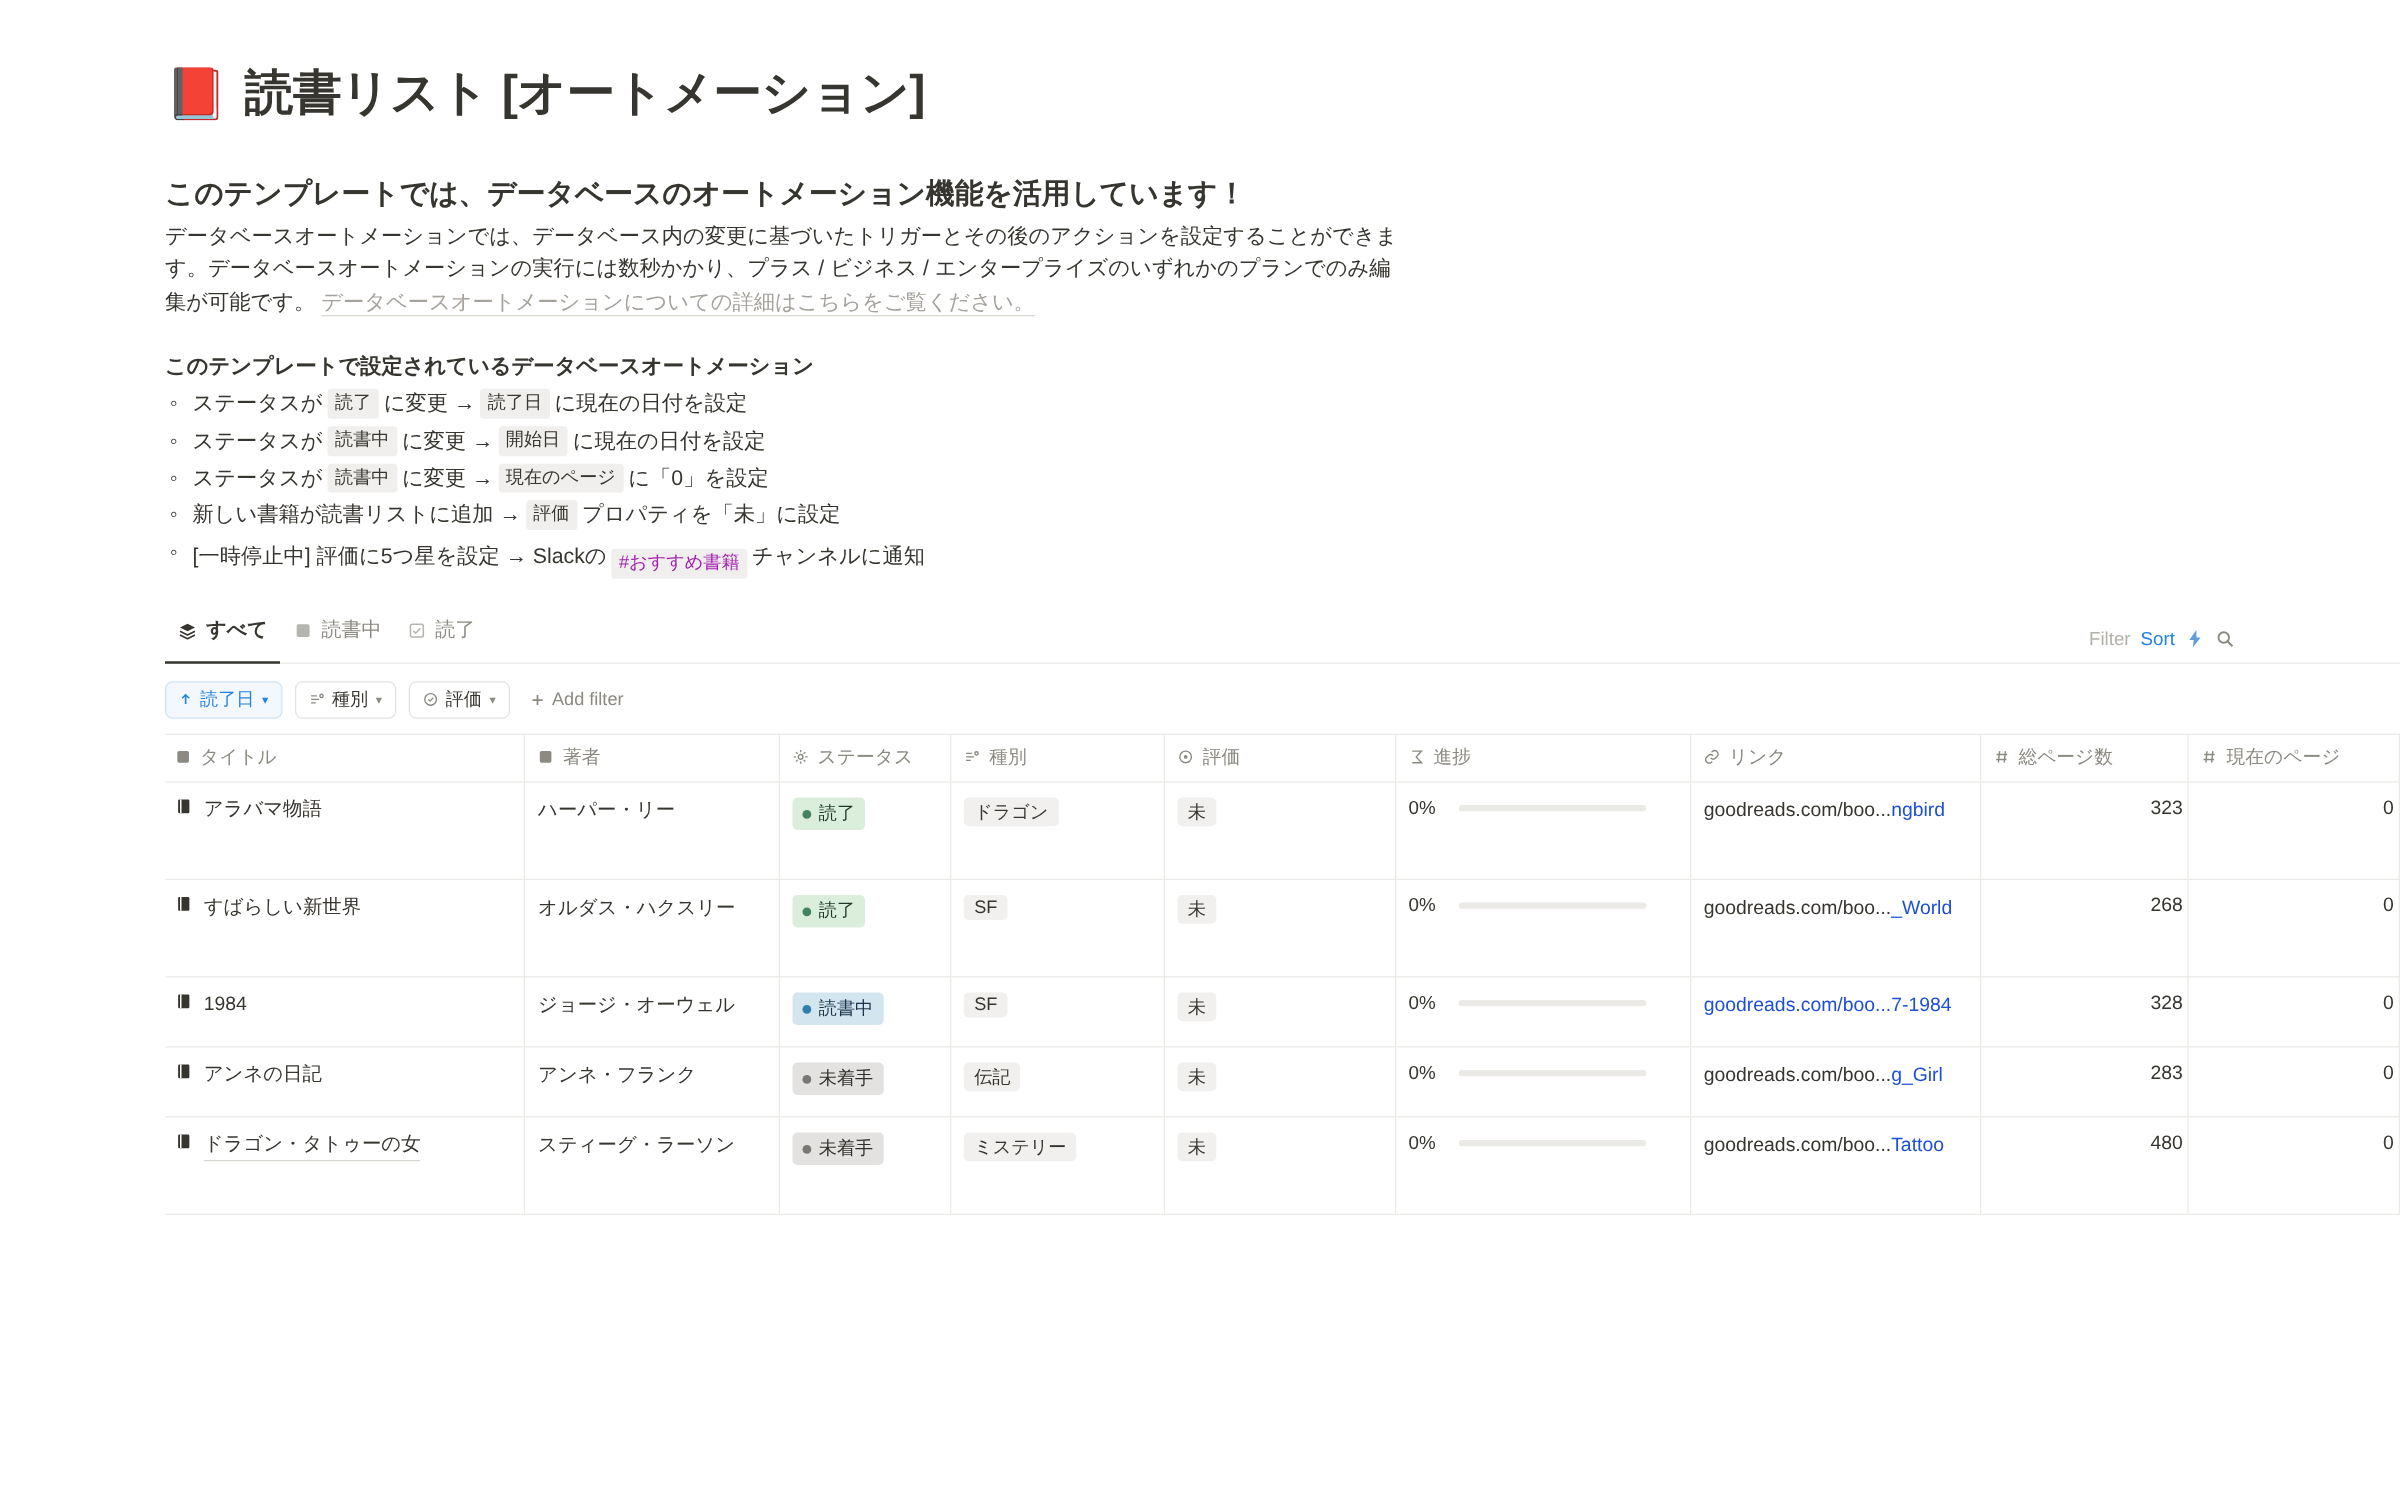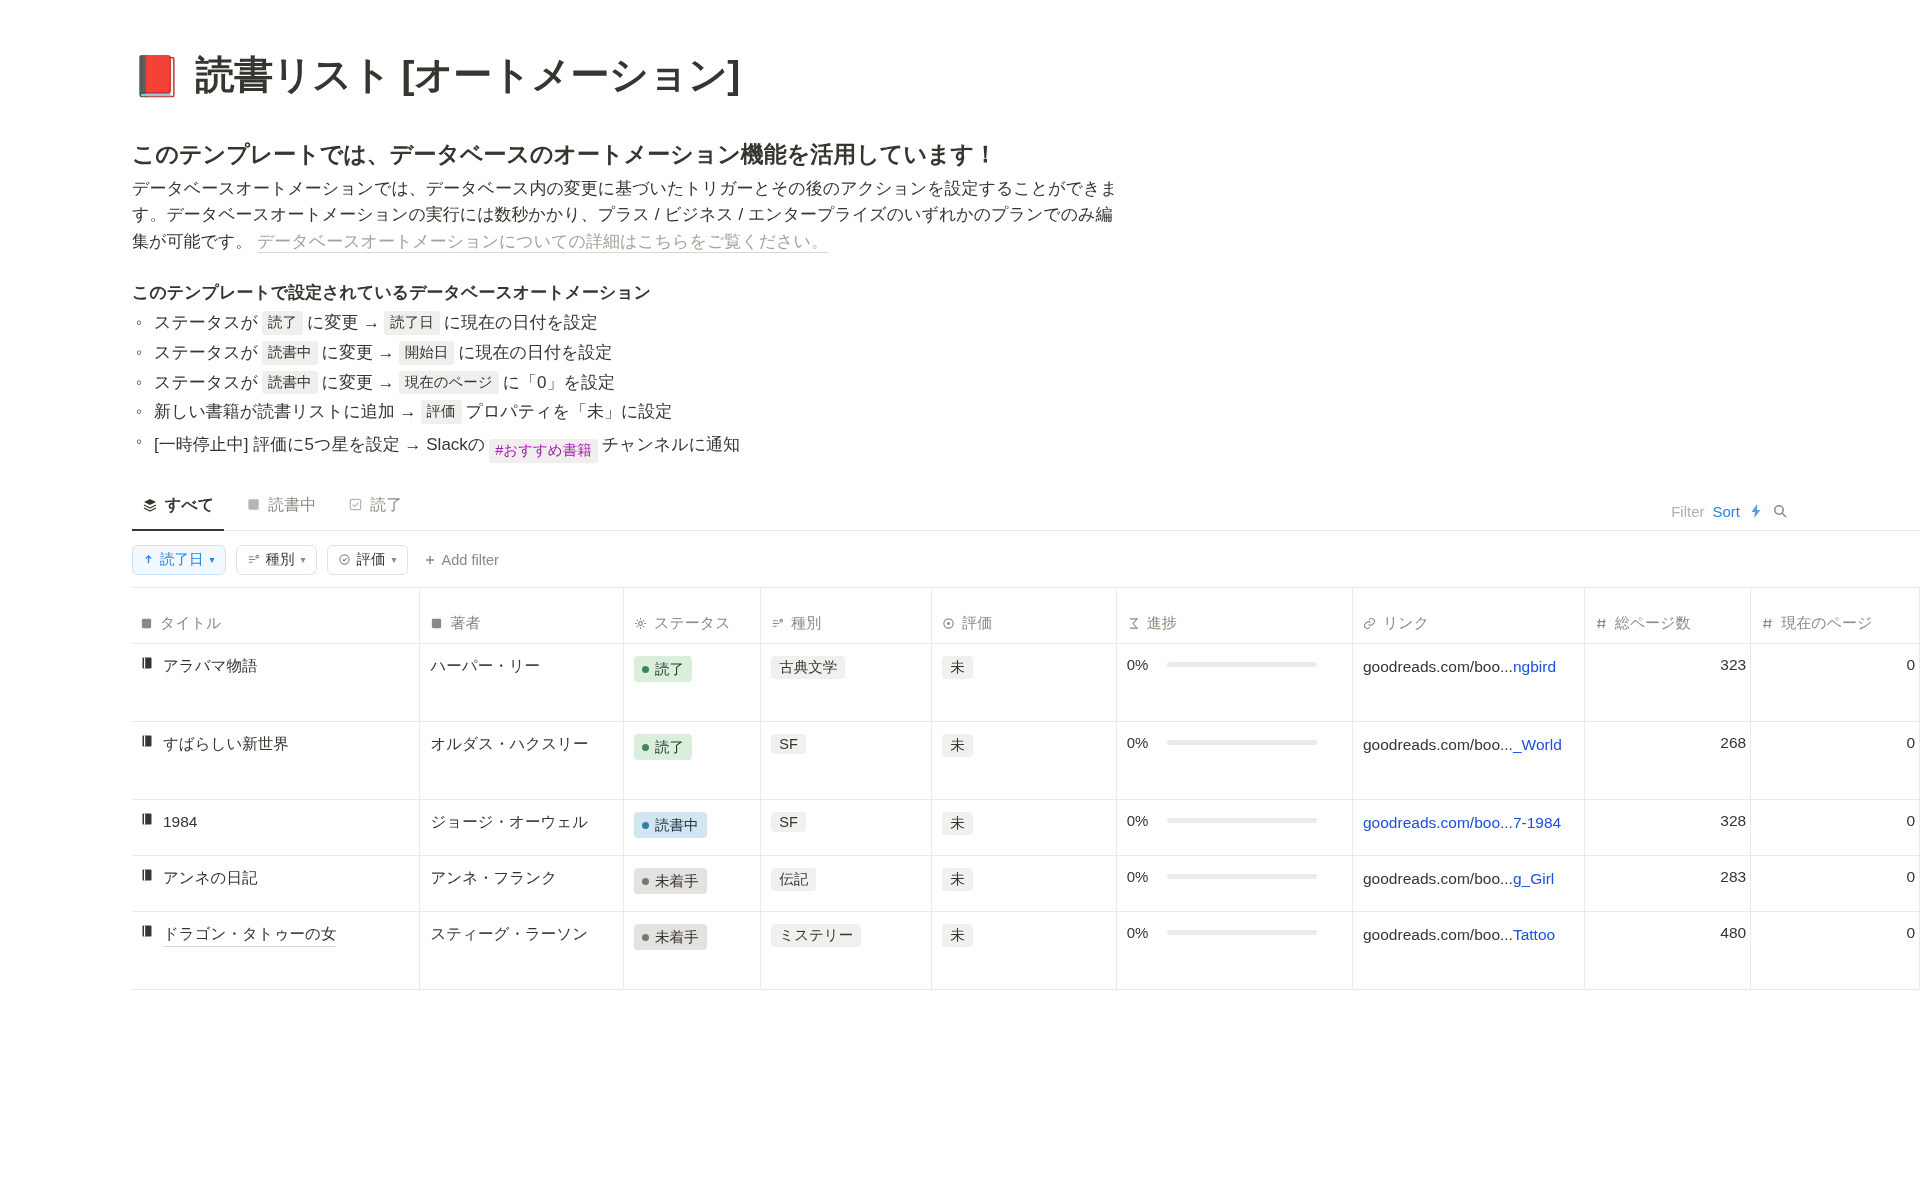--- a/index.html
+++ b/index.html
@@ -104,21 +104,21 @@
     display: flex;
     align-items: flex-end;
     justify-content: space-between;
     border-bottom: 1px solid #e8e7e4;
     padding-right: 132px;
     height: 40px;
   }
   .tabs {
     display: flex;
     align-items: flex-end;
-    gap: 12px;
+    gap: 1px;
     height: 40px;
   }
   .tab {
     display: flex;
     align-items: center;
     gap: 7px;
     padding: 0 10px 10px 10px;
     font-size: 16px;
     color: #8b8980;
     cursor: pointer;
@@ -201,21 +201,21 @@
     text-align: left;
     vertical-align: top;
     padding: 12px 14px 12px 10px;
   }
   .tbl thead th {
     border-top: 1px solid #eceae6;
     border-bottom: 1px solid #eceae6;
     font-weight: 400;
     color: #8b8980;
     font-size: 15px;
-    padding-top: 26px;
+    padding-top: 8px;
     padding-bottom: 10px;
     white-space: nowrap;
   }
   .tbl thead th .hcell {
     display: flex;
     align-items: center;
     gap: 7px;
   }
   .tbl tbody td { color: #37352f; }
   .tbl tr td:first-child, .tbl tr th:first-child { padding-left: 8px; }
@@ -555,21 +555,21 @@
                   </svg>
                 </span>
               <span class="t">アラバマ物語</span>
             </span>
           </td>
           <td><span>ハーパー・リー</span></td>
           <td><span class="pill pill-green">
                 <span class="dot"></span>
                 <span>読了</span>
               </span></td>
-          <td><span class="tag">古典文学</span></td>
+          <td><span class="tag">ドラゴン</span></td>
           <td><span class="tag">未</span></td>
           <td>
             <span class="progress-wrap">
               <span class="pct">0%</span>
               <span class="bar">
                   <i style="width:0%"></i>
                 </span>
             </span>
           </td>
           <td>

